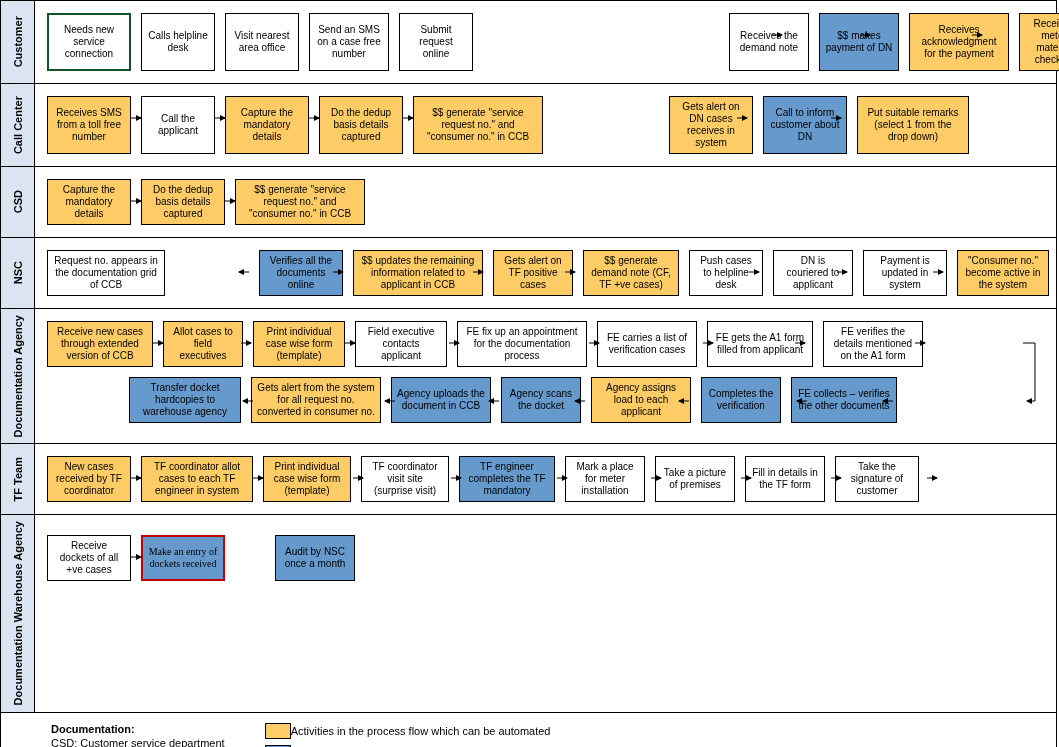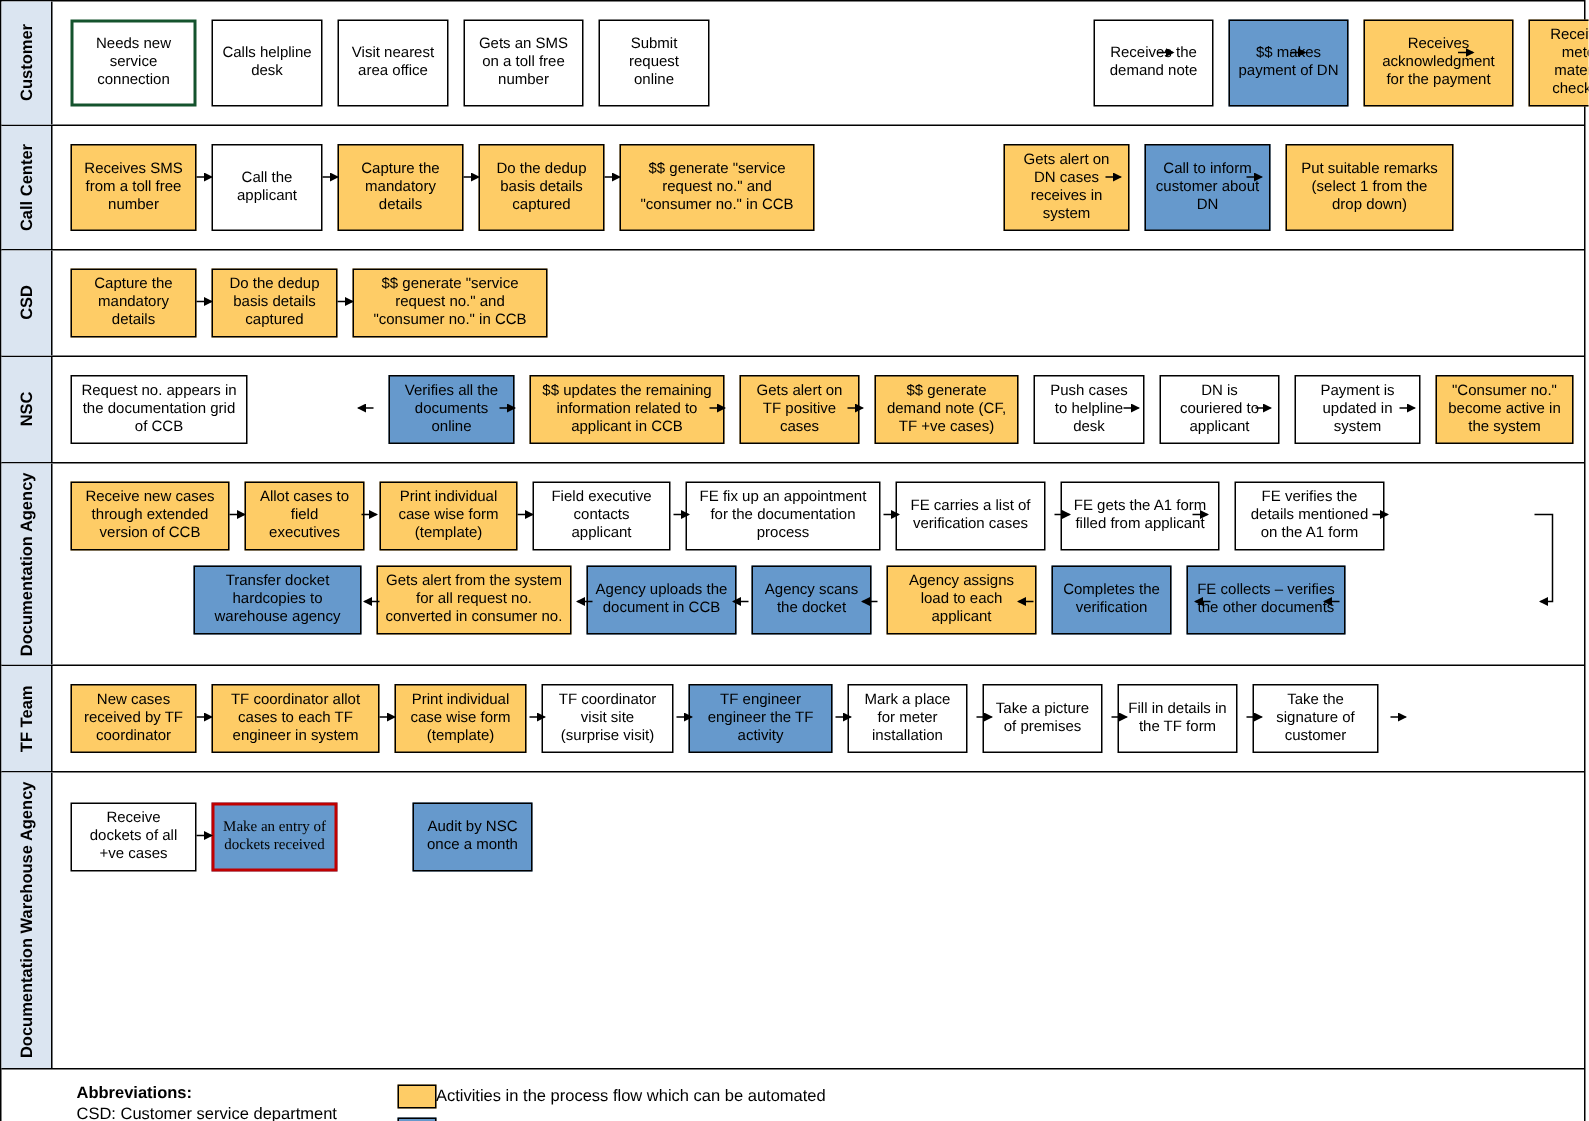--- a/index.html
+++ b/index.html
@@ -145,21 +145,21 @@
         <div class="cell start w84">
             <span>Needs new service connection</span>
           </div>
         <div class="cell w74">
             <span>Calls helpline desk</span>
           </div>
         <div class="cell w74">
             <span>Visit nearest area office</span>
           </div>
         <div class="cell w80">
-            <span>Gets an SMS on a toll free number</span>
+            <span>Send an SMS on a case free number</span>
           </div>
         <div class="cell w74">
             <span>Submit request online</span>
           </div>
         <div class="spacer" style="flex:0 0 236px"></div>
         <div class="cell w80">
             <span>Receives the demand note</span>
           </div>
         <div class="cell std w80">
             <span>$$ makes payment of DN</span>
@@ -389,21 +389,21 @@
         <div class="cell auto w112">
             <span>TF coordinator allot cases to each TF engineer in system</span>
           </div>
         <div class="cell auto w88">
             <span>Print individual case wise form (template)</span>
           </div>
         <div class="cell w88">
             <span>TF coordinator visit site (surprise visit)</span>
           </div>
         <div class="cell std w96">
-            <span>TF engineer engineer the TF activity</span>
+            <span>TF engineer completes the TF mandatory</span>
           </div>
         <div class="cell w80">
             <span>Mark a place for meter installation</span>
           </div>
         <div class="cell w80">
             <span>Take a picture of premises</span>
           </div>
         <div class="cell w80">
             <span>Fill in details in the TF form</span>
           </div>
@@ -432,21 +432,21 @@
         <div class="spacer" style="flex:0 0 30px"></div>
         <div class="cell std w80">
             <span>Audit by NSC once a month</span>
           </div>
       </div>
     </div>
   </div>
 
   <div class="legend">
     <div class="col">
-      <span class="abbr-title">Abbreviations:</span>
+      <span class="abbr-title">Documentation:</span>
       <span>CSD: Customer service department</span>
 
     </div>
     <div class="col">
       <div class="lrow">
           <div class="swatch auto"></div>
           <span>Activities in the process flow which can be automated</span>
         </div>
       <div class="lrow">
           <div class="swatch std"></div>

